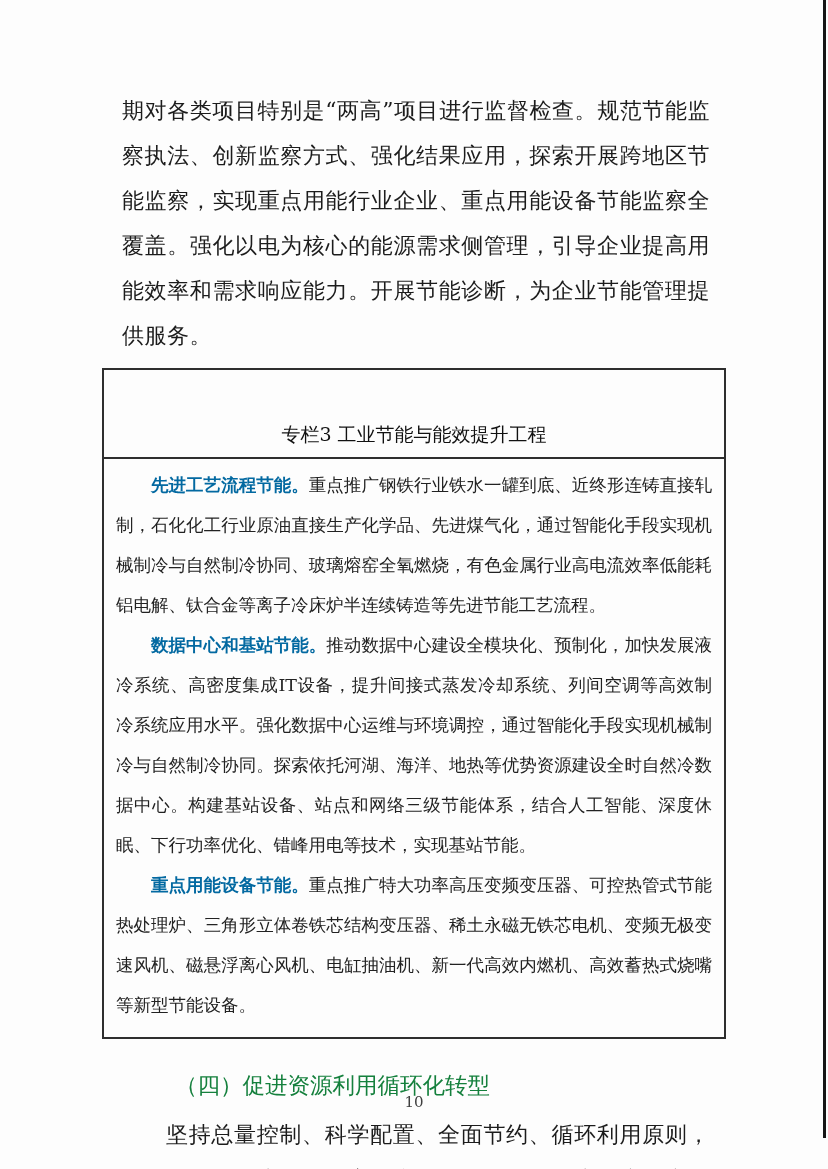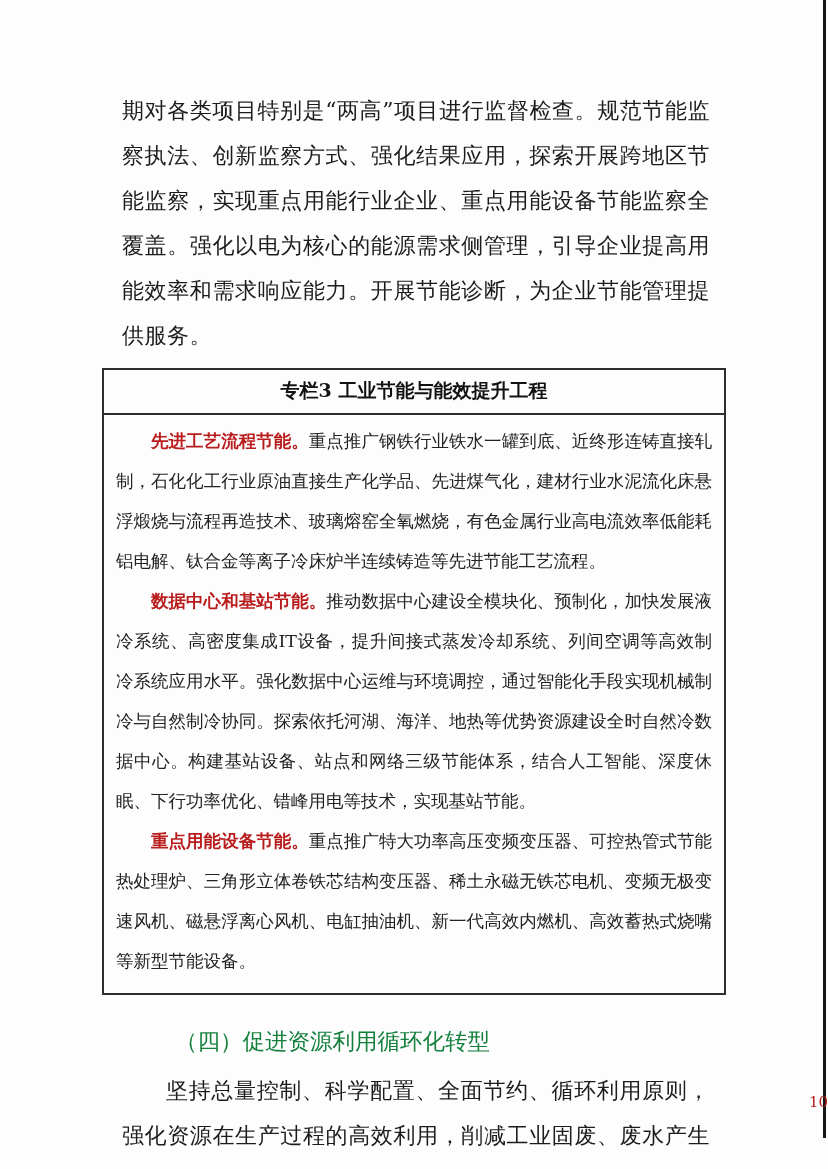--- a/index.html
+++ b/index.html
@@ -42,39 +42,40 @@
   }
   .box {
     margin-top: 10px;
     border: 2px solid #2e2e2e;
     background: #fdfdfd;
   }
   .box-header {
     border-bottom: 2px solid #2e2e2e;
     text-align: center;
     font-size: 19px;
-    font-weight: bold;
+    font-weight: normal;
     padding: 8px 0 9px 0;
     color: #111111;
+    margin-top: 44px;
   }
   .box-body {
     padding: 6px 12px 12px 12px;
   }
   .box-para {
     margin: 0;
     font-size: 17.5px;
     line-height: 40px;
     text-align: justify;
     text-justify: inter-ideograph;
     text-indent: 2em;
     color: #222222;
   }
   .box-para .para-label {
     font-weight: bold;
-    color: #b91c1c;
+    color: #0369a1;
   }
   .section-heading {
     margin: 24px 16px 0 20px;
     text-indent: 53px;
     font-size: 22.5px;
     line-height: 45px;
     color: #15803d;
   }
   .body-para {
     margin: 4px 16px 0 20px;
@@ -84,41 +85,41 @@
     text-justify: inter-ideograph;
     text-indent: 2em;
     letter-spacing: 0.5px;
     color: #1c1c1c;
   }
   .page-number {
     position: absolute;
     bottom: 58px;
     left: 0;
     width: 100%;
-    text-align: right;
+    text-align: center;
     font-size: 15px;
-    color: #b91c1c;
+    color: #404040;
   }
 </style>
 </head>
 <body>
 
 <div class="page">
 
   <div class="scan-edge"></div>
 
   <div class="content">
 
     <p class="intro-para">期对各类项目特别是“两高”项目进行监督检查。规范节能监察执法、创新监察方式、强化结果应用，探索开展跨地区节能监察，实现重点用能行业企业、重点用能设备节能监察全覆盖。强化以电为核心的能源需求侧管理，引导企业提高用能效率和需求响应能力。开展节能诊断，为企业节能管理提供服务。</p>
 
     <div class="box">
       <div class="box-header">专栏3 工业节能与能效提升工程</div>
       <div class="box-body">
 
-        <p class="box-para"><span class="para-label">先进工艺流程节能。</span><span>重点推广钢铁行业铁水一罐到底、近终形连铸直接轧制，石化化工行业原油直接生产化学品、先进煤气化，建材行业水泥流化床悬浮煅烧与流程再造技术、玻璃熔窑全氧燃烧，有色金属行业高电流效率低能耗铝电解、钛合金等离子冷床炉半连续铸造等先进节能工艺流程。</span></p>
+        <p class="box-para"><span class="para-label">先进工艺流程节能。</span><span>重点推广钢铁行业铁水一罐到底、近终形连铸直接轧制，石化化工行业原油直接生产化学品、先进煤气化，通过智能化手段实现机械制冷与自然制冷协同、玻璃熔窑全氧燃烧，有色金属行业高电流效率低能耗铝电解、钛合金等离子冷床炉半连续铸造等先进节能工艺流程。</span></p>
 
         <p class="box-para"><span class="para-label">数据中心和基站节能。</span><span>推动数据中心建设全模块化、预制化，加快发展液冷系统、高密度集成IT设备，提升间接式蒸发冷却系统、列间空调等高效制冷系统应用水平。强化数据中心运维与环境调控，通过智能化手段实现机械制冷与自然制冷协同。探索依托河湖、海洋、地热等优势资源建设全时自然冷数据中心。构建基站设备、站点和网络三级节能体系，结合人工智能、深度休眠、下行功率优化、错峰用电等技术，实现基站节能。</span></p>
 
         <p class="box-para"><span class="para-label">重点用能设备节能。</span><span>重点推广特大功率高压变频变压器、可控热管式节能热处理炉、三角形立体卷铁芯结构变压器、稀土永磁无铁芯电机、变频无极变速风机、磁悬浮离心风机、电缸抽油机、新一代高效内燃机、高效蓄热式烧嘴等新型节能设备。</span></p>
 
       </div>
     </div>
 
     <div class="section-heading">（四）促进资源利用循环化转型</div>
 

